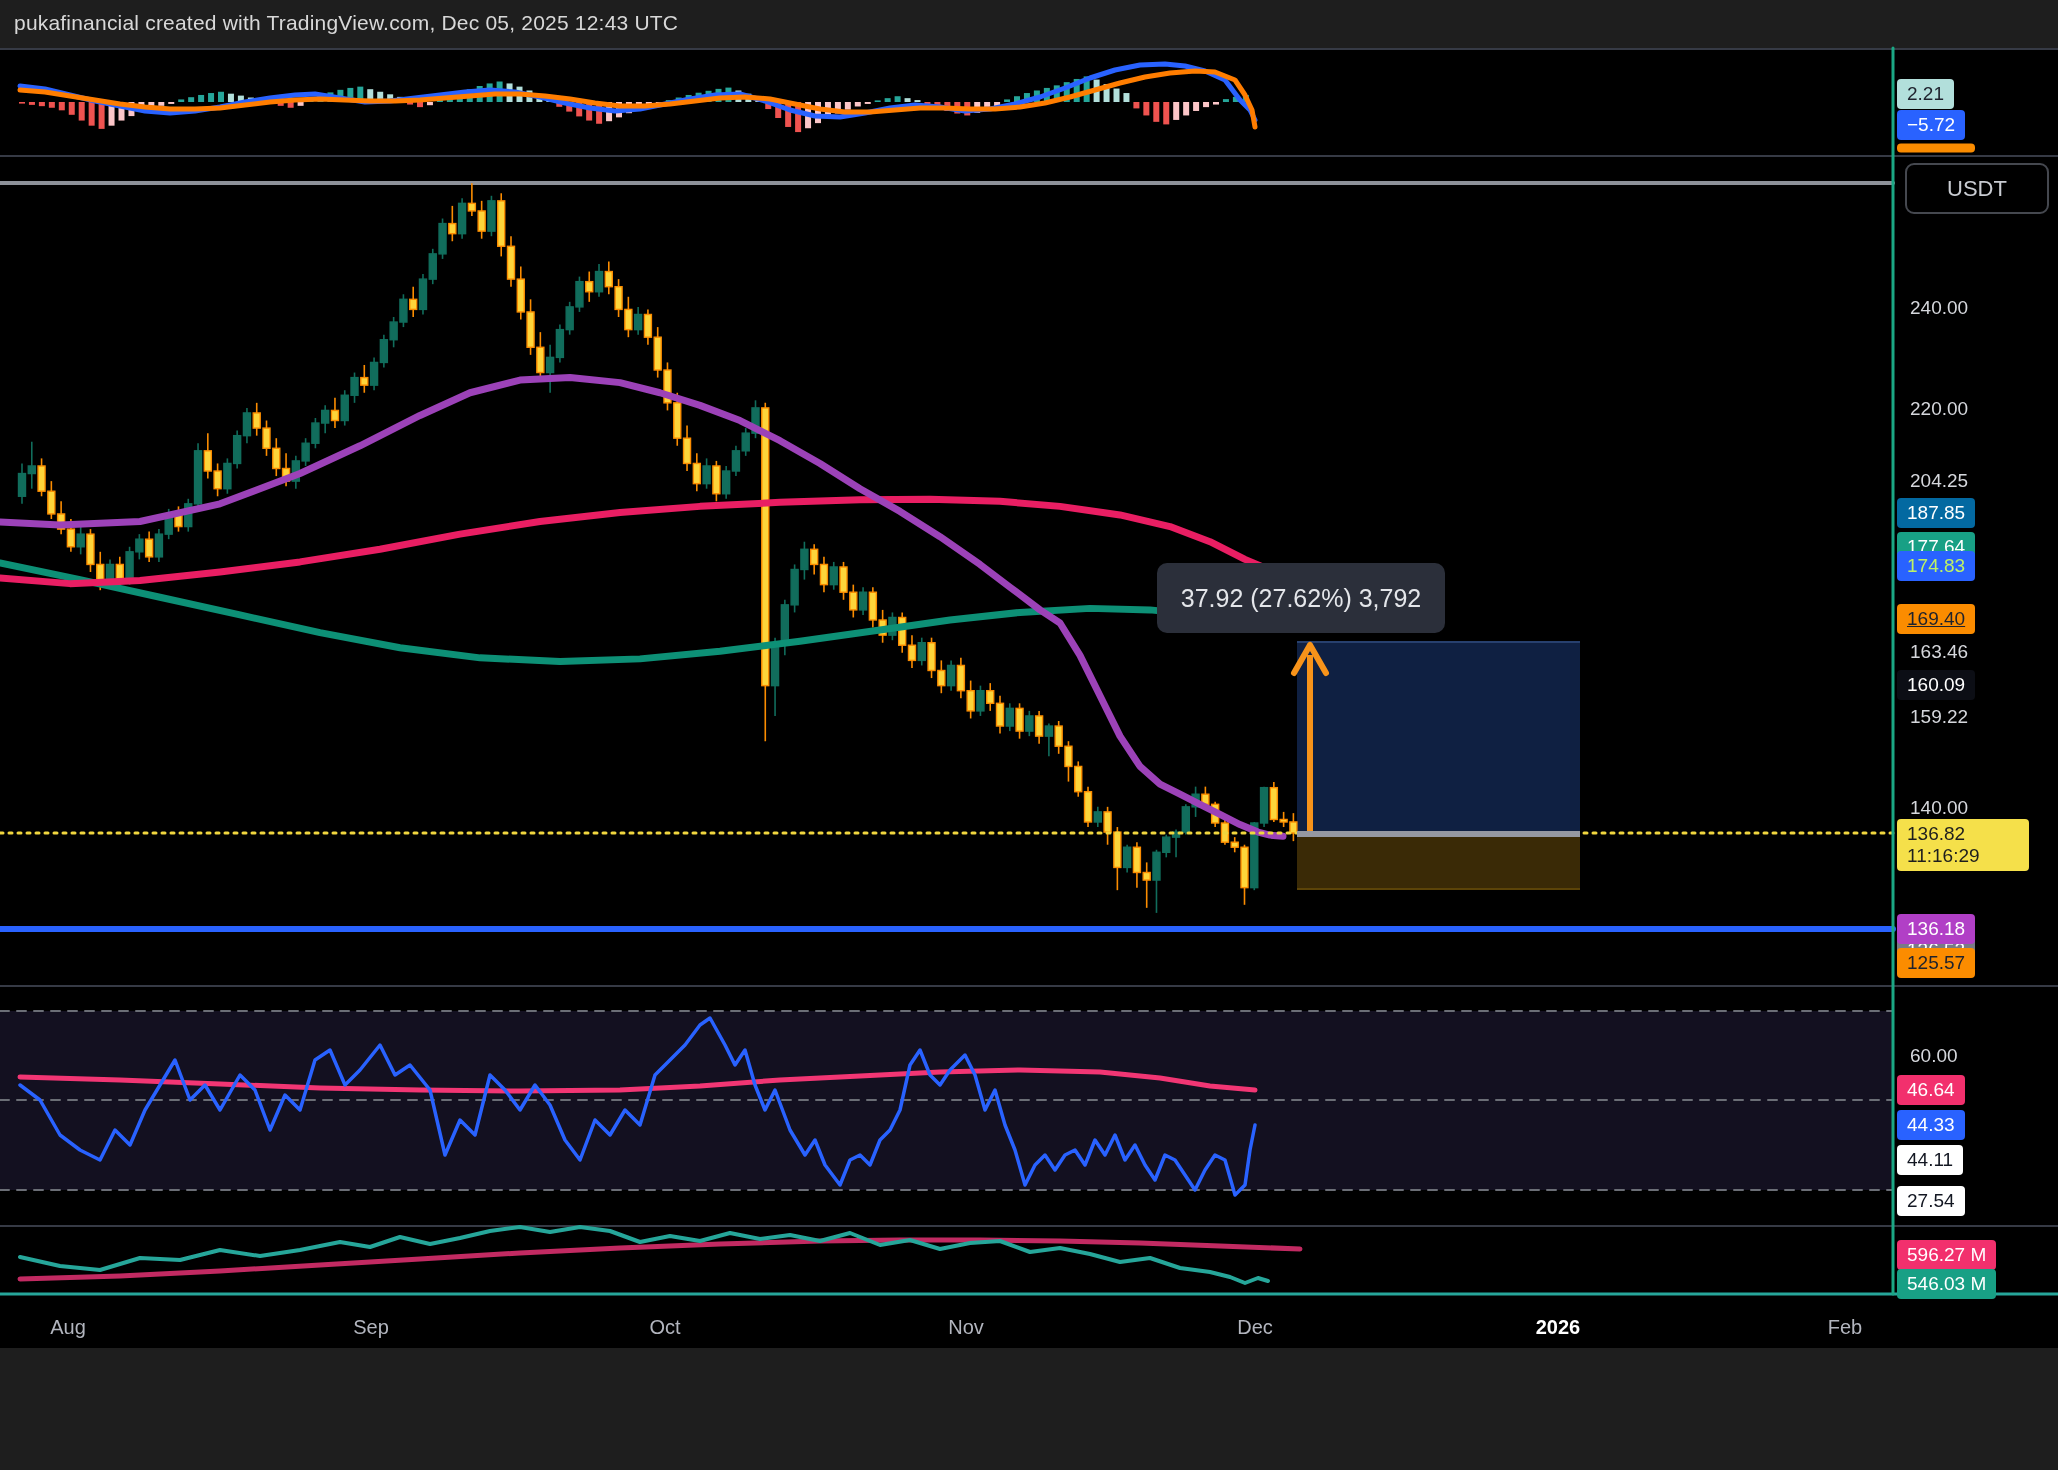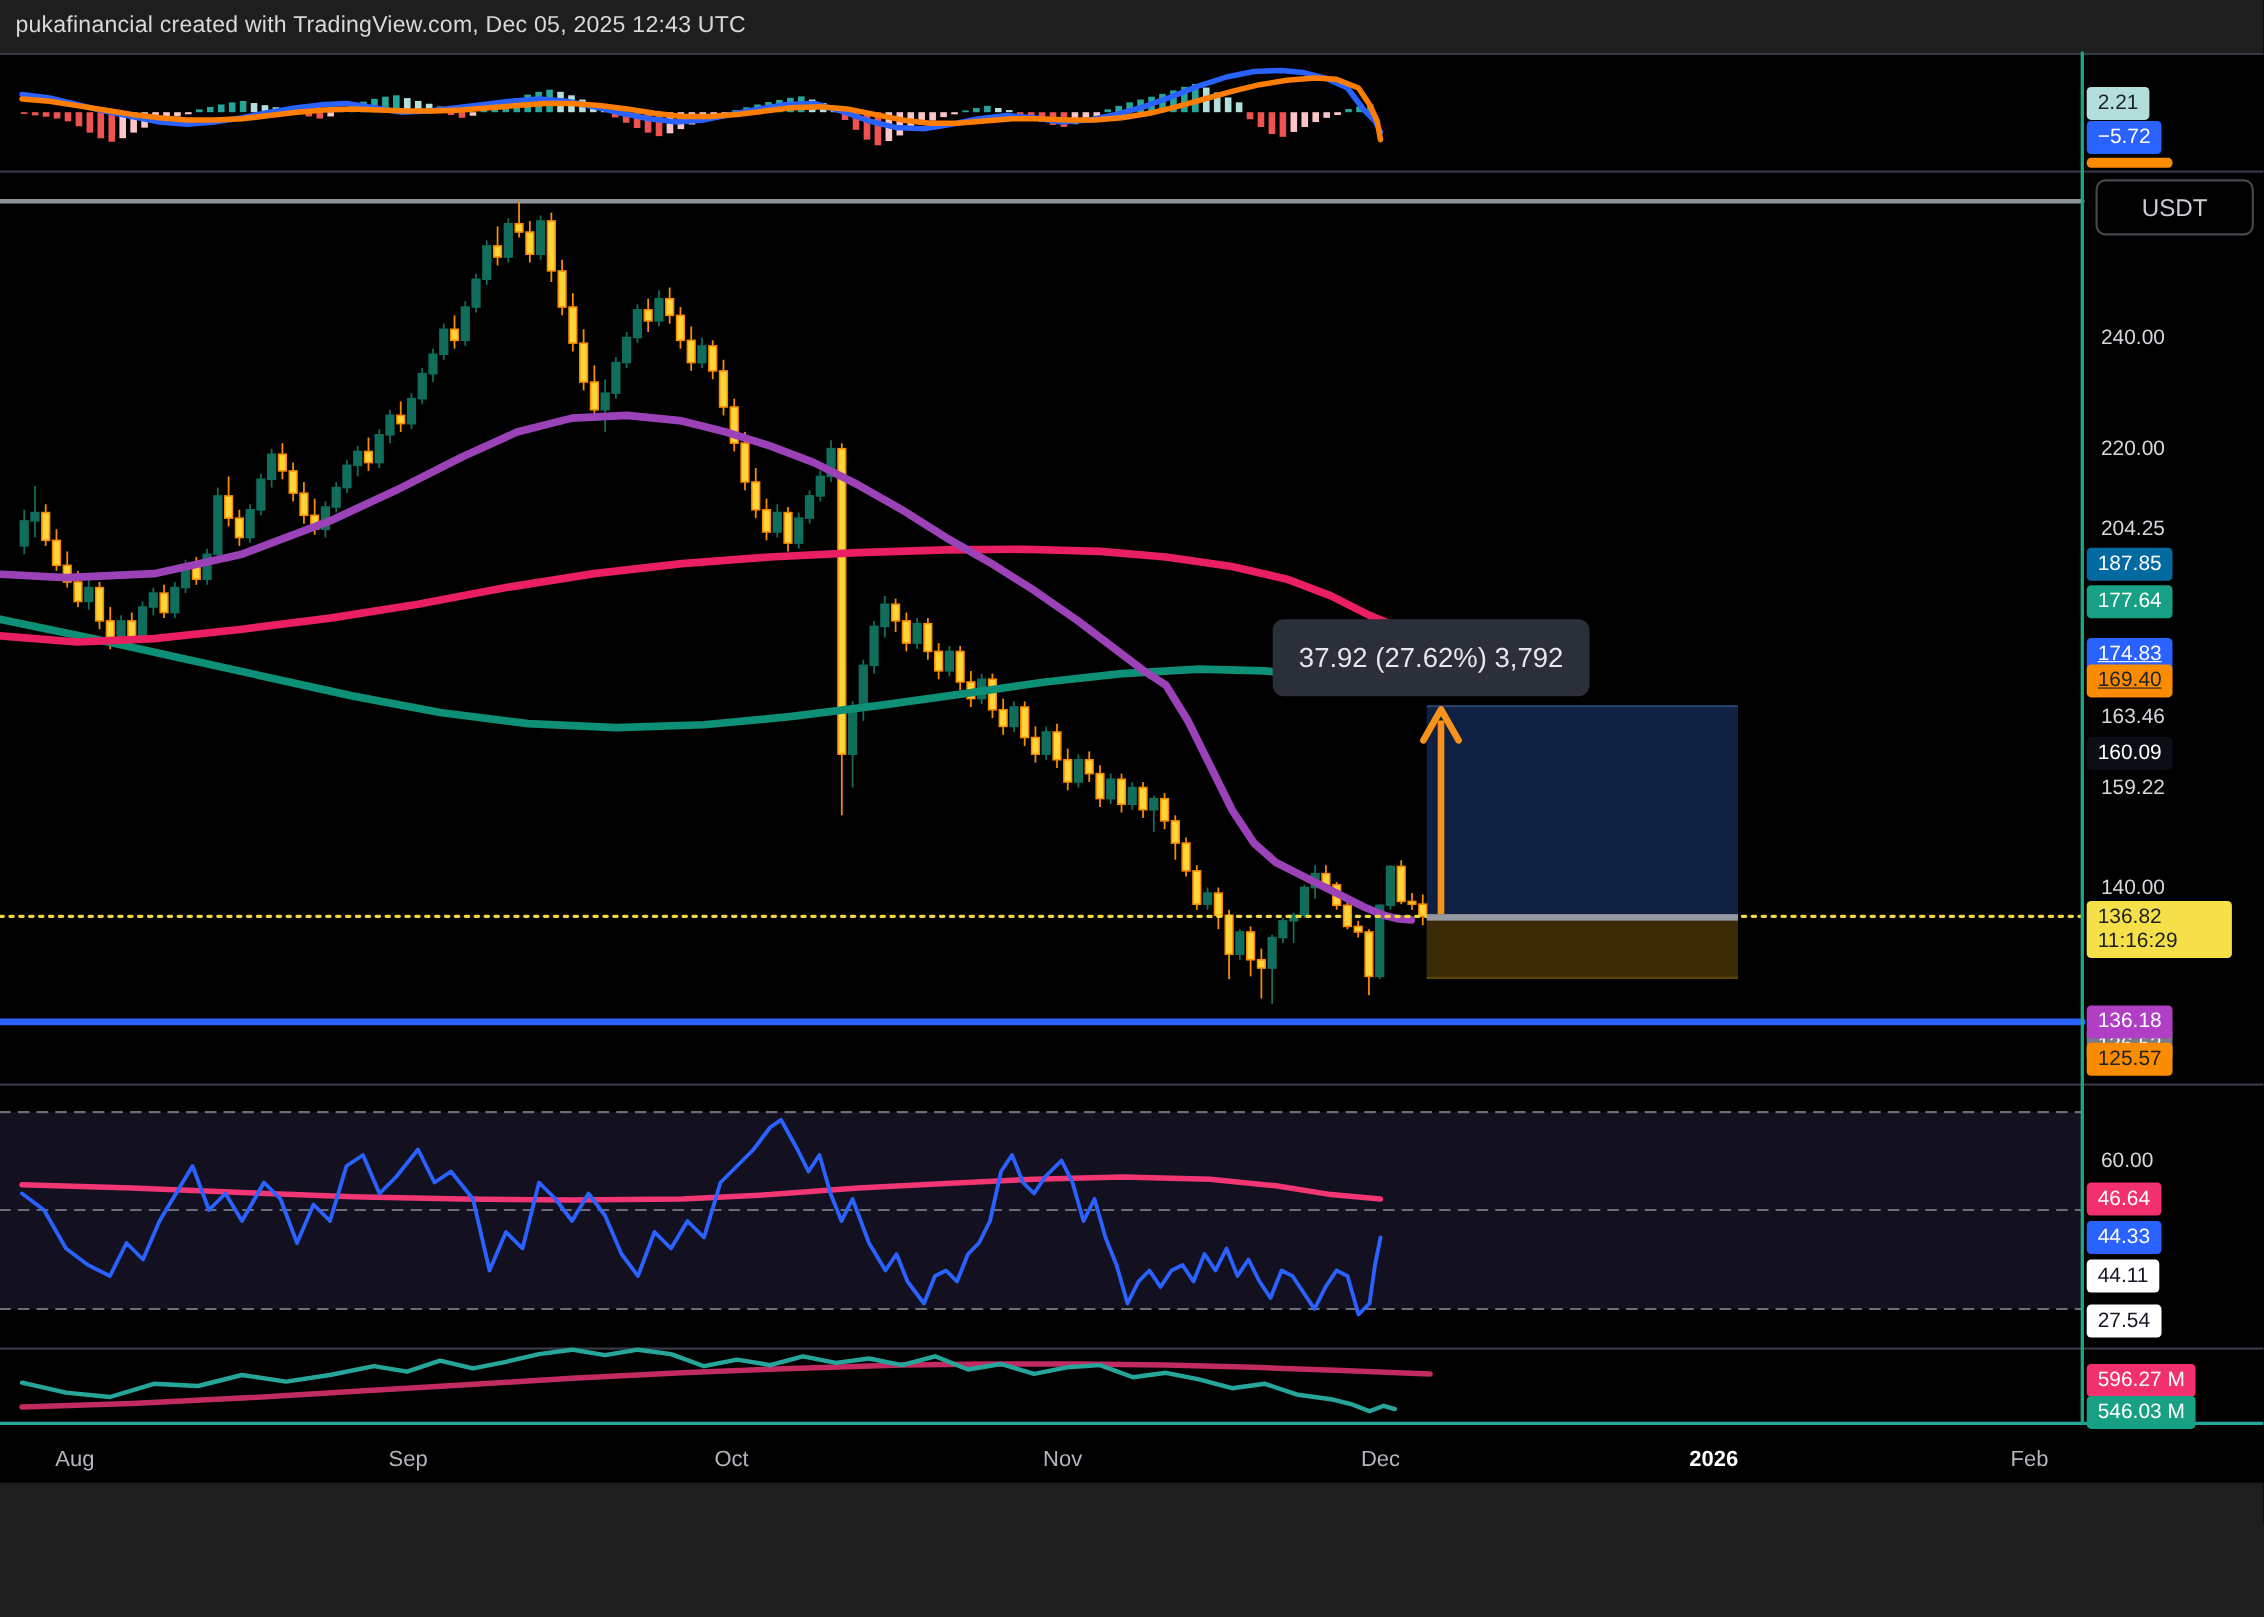--- a/index.html
+++ b/index.html
@@ -458,21 +458,21 @@
 
   <div id="price-axis">
       <div class="axis-badge" style="top: 94px; background: rgb(178, 223, 219); color: rgb(30, 34, 45);">2.21</div>
       <div class="axis-badge" style="top: 125px; background: rgb(41, 98, 255); color: rgb(255, 255, 255);">−5.72</div>
       <div class="axis-badge" style="top: 148px; background: rgb(251, 140, 0); width: 78px; height: 9px; padding: 0px;"></div>
       <div class="axis-label" style="top: 308px;">240.00</div>
       <div class="axis-label" style="top: 409px;">220.00</div>
       <div class="axis-label" style="top: 481px;">204.25</div>
       <div class="axis-badge" style="top: 513px; background: #0369a1; color: rgb(255, 255, 255);">187.85</div>
       <div class="axis-badge" style="top: 547px; background: rgb(24, 160, 133); color: rgb(255, 255, 255);">177.64</div>
-      <div class="axis-badge" style="top: 595px; background: rgb(41, 98, 255); color: #ffffff; text-decoration: underline;">174.83</div>
+      <div class="axis-badge" style="top: 566px; background: rgb(41, 98, 255); color: #bef264;">174.83</div>
       <div class="axis-badge" style="top: 619px; background: rgb(251, 140, 0); color: rgb(30, 34, 45); text-decoration: underline;">169.40</div>
       <div class="axis-label" style="top: 652px;">163.46</div>
       <div class="axis-badge" style="top: 685px; background: rgb(12, 14, 21); color: rgb(255, 255, 255);">160.09</div>
       <div class="axis-label" style="top: 717px;">159.22</div>
       <div class="axis-label" style="top: 808px;">140.00</div>
       <div class="axis-badge" style="top: 845px; background: rgb(245, 224, 74); color: rgb(30, 30, 30); width: 112px;">136.82<div class="yellow-badge-line2">11:16:29</div></div>
       <div class="axis-badge" style="top: 950px; background: rgb(120, 123, 134); color: #ffffff;">136.52</div>
       <div class="axis-badge" style="top: 929px; background: rgb(177, 63, 198); color: rgb(255, 255, 255);">136.18</div>
       <div class="axis-badge" style="top: 963px; background: rgb(251, 140, 0); color: rgb(30, 34, 45);">125.57</div>
       <div class="axis-label" style="top: 1056px;">60.00</div>

